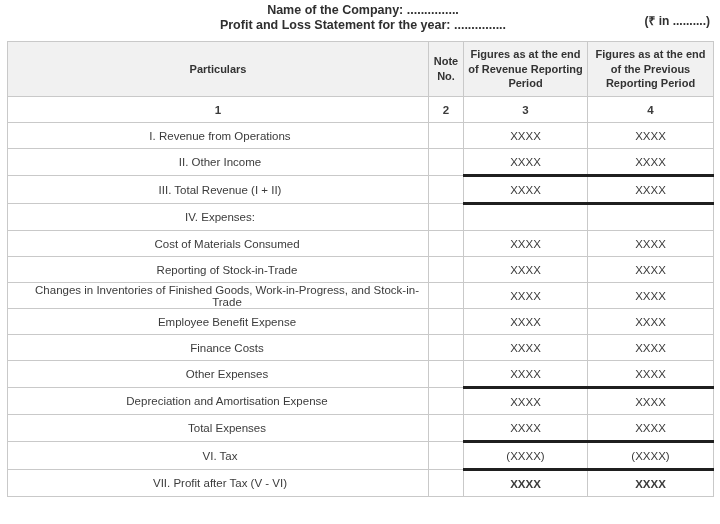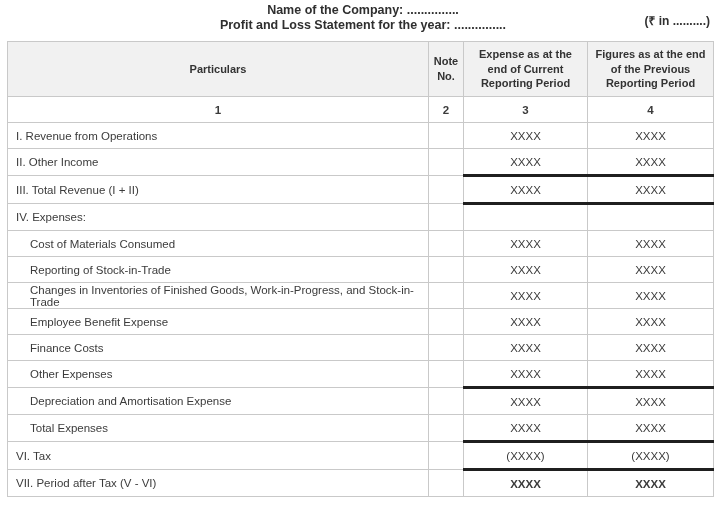--- a/index.html
+++ b/index.html
@@ -33,21 +33,21 @@
     height:54px;
     color:#333;
   }
   .pl tr.numrow td {
     height:25px;
     text-align:center;
     font-weight:bold;
     font-size:11.5px;
   }
   .pl tbody td { height:25px; }
-  .pl td.part { text-align:left; padding-left:8px; }
+  .pl td.part { text-align:center; padding-left:8px; }
   .pl td.part.indent { padding-left:22px; }
   .pl td.val { text-align:center; }
   .pl tr.boldvals td.val { font-weight:bold; }
   .pl td.thick { border-bottom:3px solid #1f1f1f; }
 </style>
 </head>
 <body>
 
 <div class="page">
 
@@ -61,21 +61,21 @@
     <colgroup>
       <col style="width:421px">
       <col style="width:35px">
       <col style="width:124px">
       <col style="width:126px">
     </colgroup>
     <thead>
       <tr>
         <th>Particulars</th>
         <th>Note No.</th>
-        <th>Expense as at the end of Current Reporting Period</th>
+        <th>Figures as at the end of Revenue Reporting Period</th>
         <th>Figures as at the end of the Previous Reporting Period</th>
       </tr>
       <tr class="numrow">
         <td>1</td>
         <td>2</td>
         <td>3</td>
         <td>4</td>
       </tr>
     </thead>
     <tbody id="rows">
@@ -151,21 +151,21 @@
       <td class="val thick">XXXX</td>
       <td class="val thick">XXXX</td>
     </tr>
         <tr>
       <td class="part">VI. Tax</td>
       <td class="note"></td>
       <td class="val thick">(XXXX)</td>
       <td class="val thick">(XXXX)</td>
     </tr>
         <tr class="boldvals">
-      <td class="part">VII. Period after Tax (V - VI)</td>
+      <td class="part">VII. Profit after Tax (V - VI)</td>
       <td class="note"></td>
       <td class="val">XXXX</td>
       <td class="val">XXXX</td>
     </tr>
       </tbody>
   </table>
 
 </div>
 
 </body></html>

